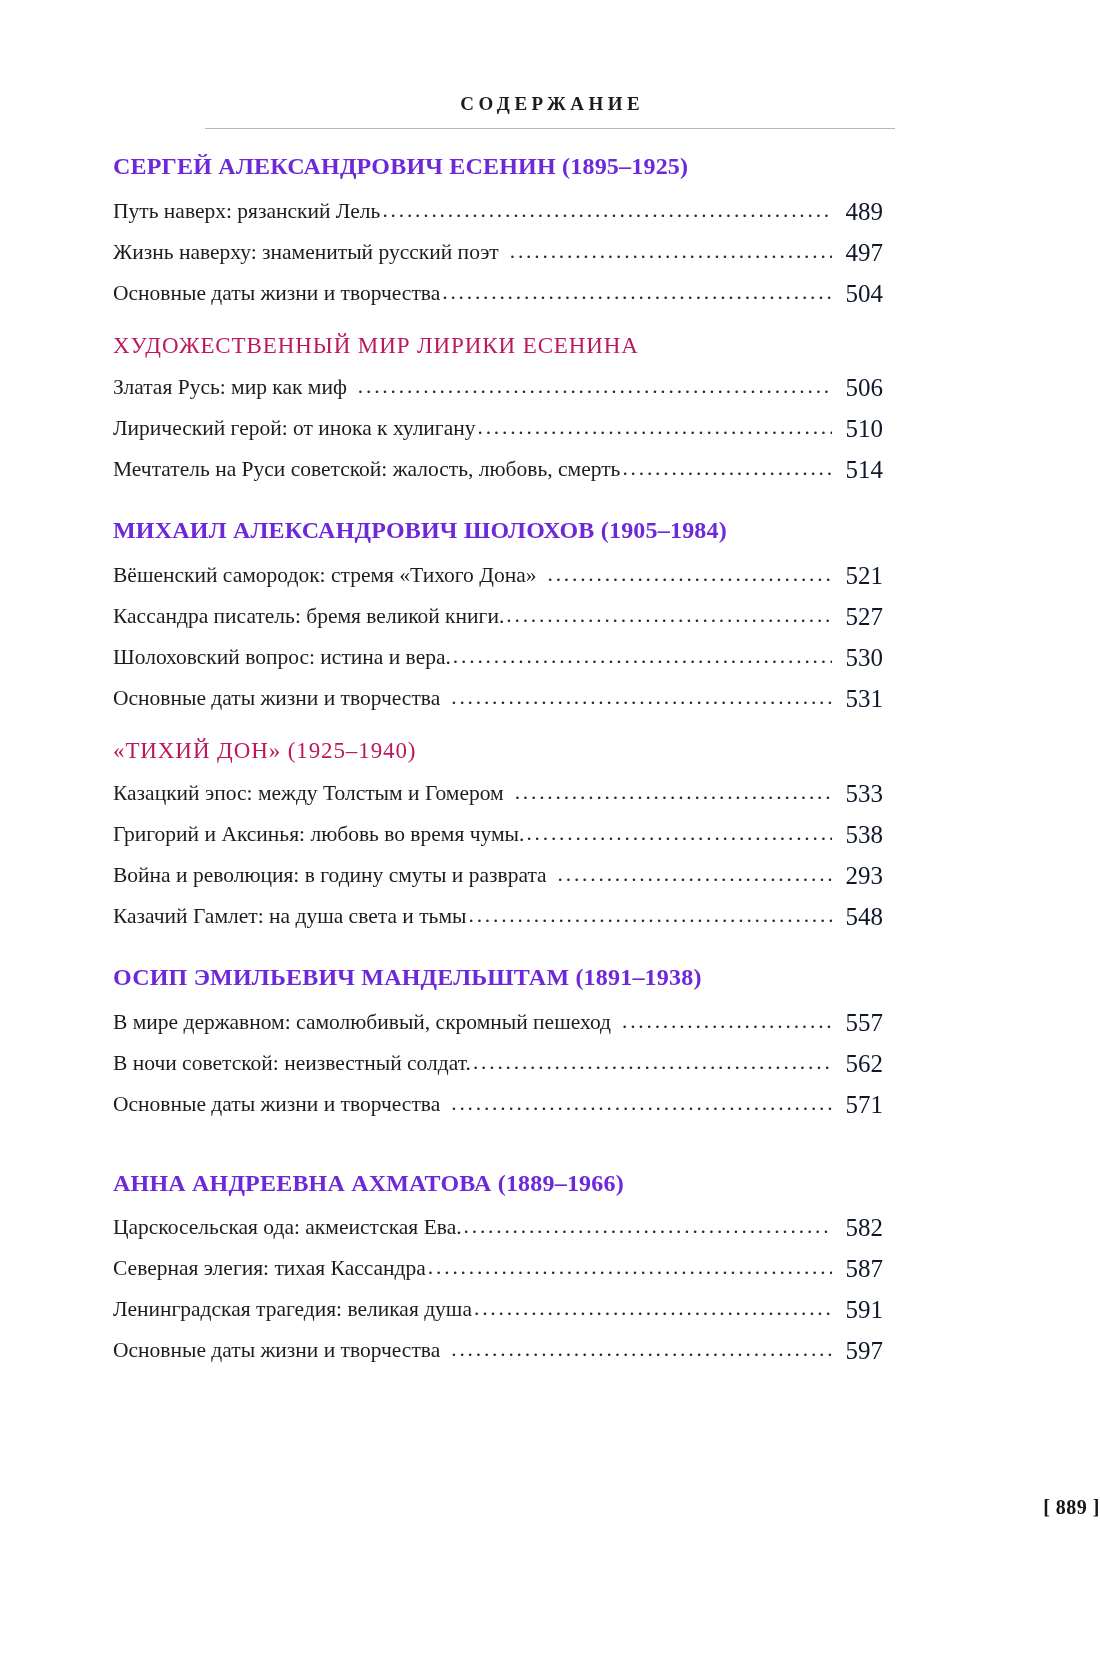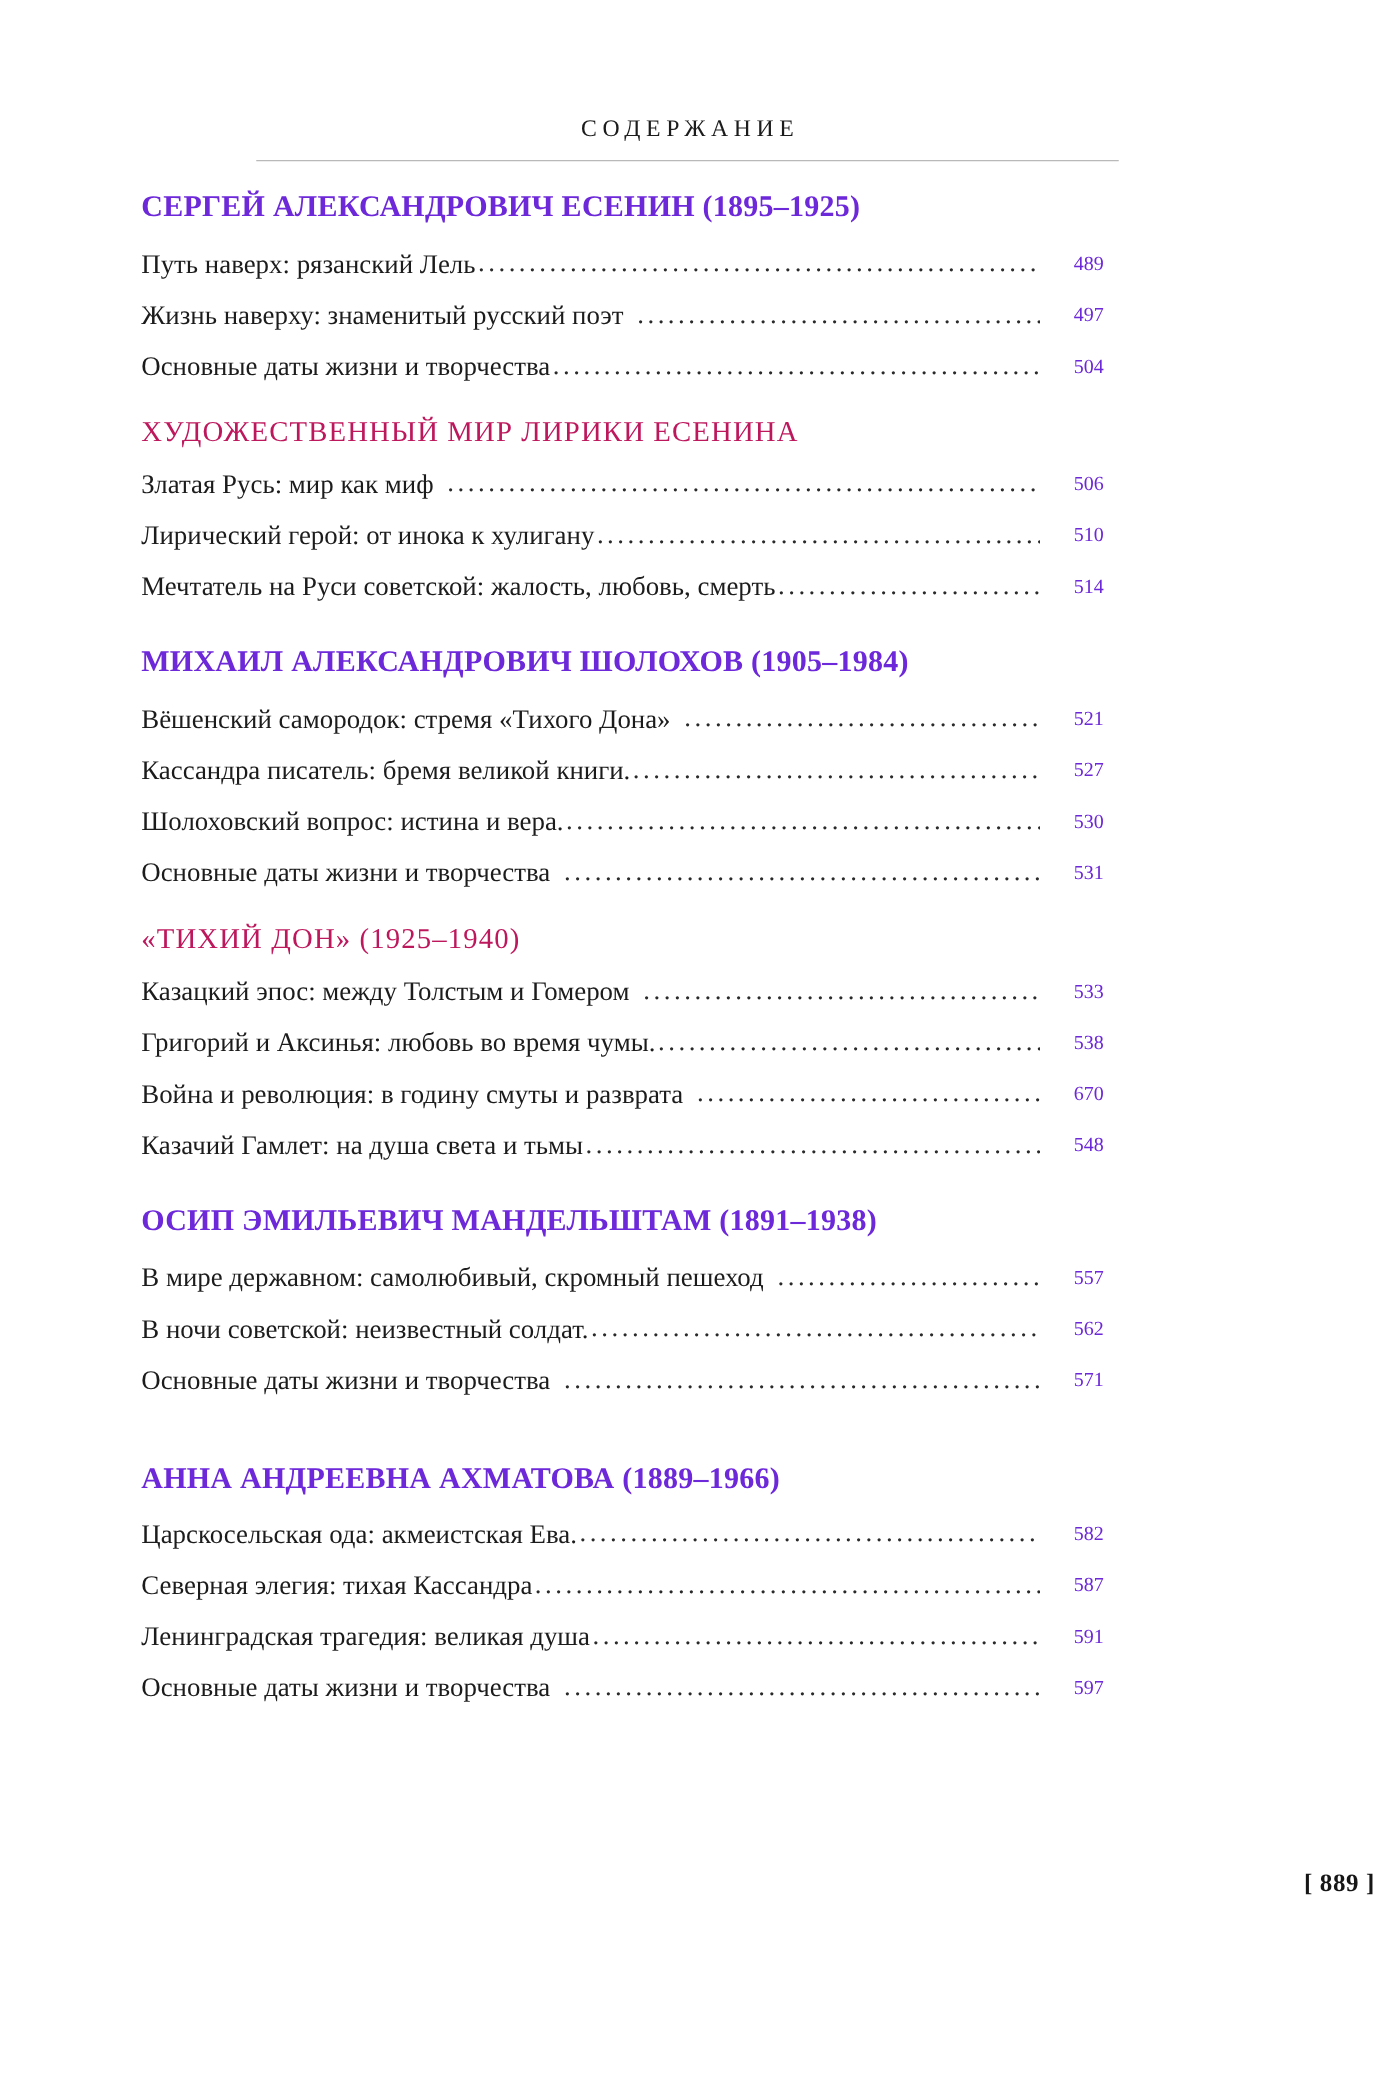--- a/index.html
+++ b/index.html
@@ -22,21 +22,21 @@
     height: 1669px;
     box-sizing: border-box;
   }
   .running-head {
     position: absolute;
     top: 93px;
     left: 0;
     width: 1100px;
     text-align: center;
     font-size: 19px;
-    font-weight: 400;
+    font-weight: 700;
     letter-spacing: 4.5px;
     text-indent: 4.5px;
     color: #1c1c1c;
     font-family: "Liberation Serif", "DejaVu Serif", serif;
   }
   .head-rule {
     position: absolute;
     top: 128px;
     left: 205px;
     width: 690px;
@@ -104,22 +104,22 @@
   .entry.nospace .leader {
     margin-left: 0;
   }
   .entry.space .leader {
     margin-left: 9px;
   }
   .entry .pageno {
     flex: 0 0 auto;
     width: 48px;
     text-align: right;
-    font-size: 16px;
-    color: #6d28d9;
+    font-size: 25px;
+    color: #0f172a;
   }
   .folio {
     position: absolute;
     top: 1496px;
     left: 0;
     width: 1100px;
     text-align: right;
     font-size: 20px;
     font-weight: 700;
     color: #161616;
@@ -205,21 +205,21 @@
           <span class="pageno">533</span>
         </div>
         <div class="entry nospace">
           <span class="title">Григорий и Аксинья: любовь во время чумы.</span>
           <span class="leader"></span>
           <span class="pageno">538</span>
         </div>
         <div class="entry space">
           <span class="title">Война и революция: в годину смуты и разврата</span>
           <span class="leader"></span>
-          <span class="pageno">670</span>
+          <span class="pageno">293</span>
         </div>
         <div class="entry nospace">
           <span class="title">Казачий Гамлет: на душа света и тьмы</span>
           <span class="leader"></span>
           <span class="pageno">548</span>
         </div>
       </div>
       <div class="gap-author"></div>
       <div class="group">
         <div class="author-heading">ОСИП ЭМИЛЬЕВИЧ МАНДЕЛЬШТАМ (1891–1938)</div>

